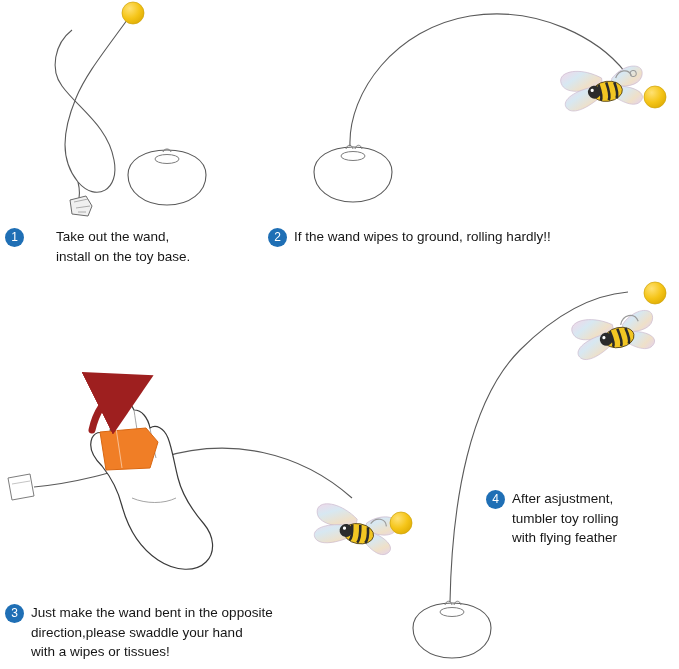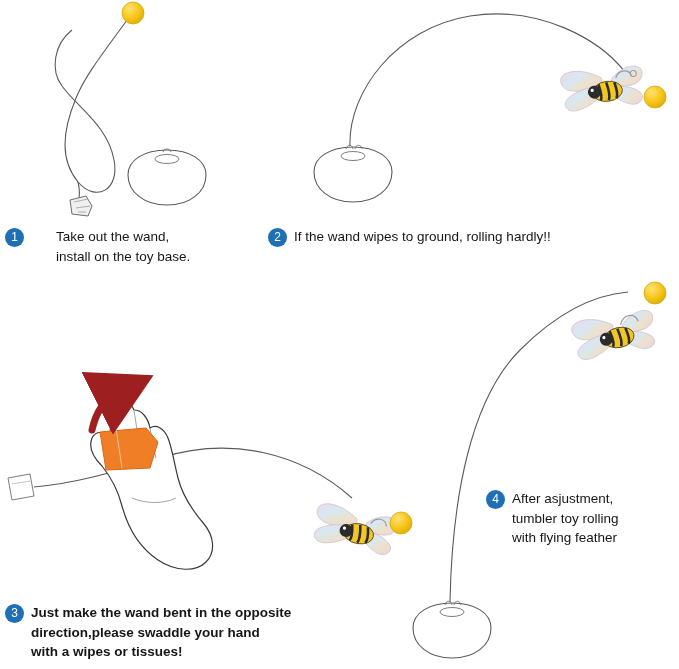--- a/index.html
+++ b/index.html
@@ -44,21 +44,21 @@
     line-height: 19.5px;
     color: #161616;
     white-space: pre-line;
     font-family: "Liberation Sans", sans-serif;
   }
   #badge1 { left: 5px;   top: 228px; }
   #text1  { left: 29px;  top: 227px; width: 230px; margin-left: 27px; }
   #badge2 { left: 268px; top: 228px; }
   #text2  { left: 294px; top: 227px; width: 370px; }
   #badge3 { left: 5px;   top: 604px; }
-  #text3  { left: 31px;  top: 603px; width: 350px; font-weight: bold; }
+  #text3  { left: 31px;  top: 603px; width: 350px; }
   #badge4 { left: 486px; top: 490px; }
   #text4  { left: 512px; top: 489px; width: 170px; }
 </style>
 </head>
 <body>
 
 <div class="stage">
 
   <svg class="svg-layer" viewBox="0 0 679 669">
     <defs>

